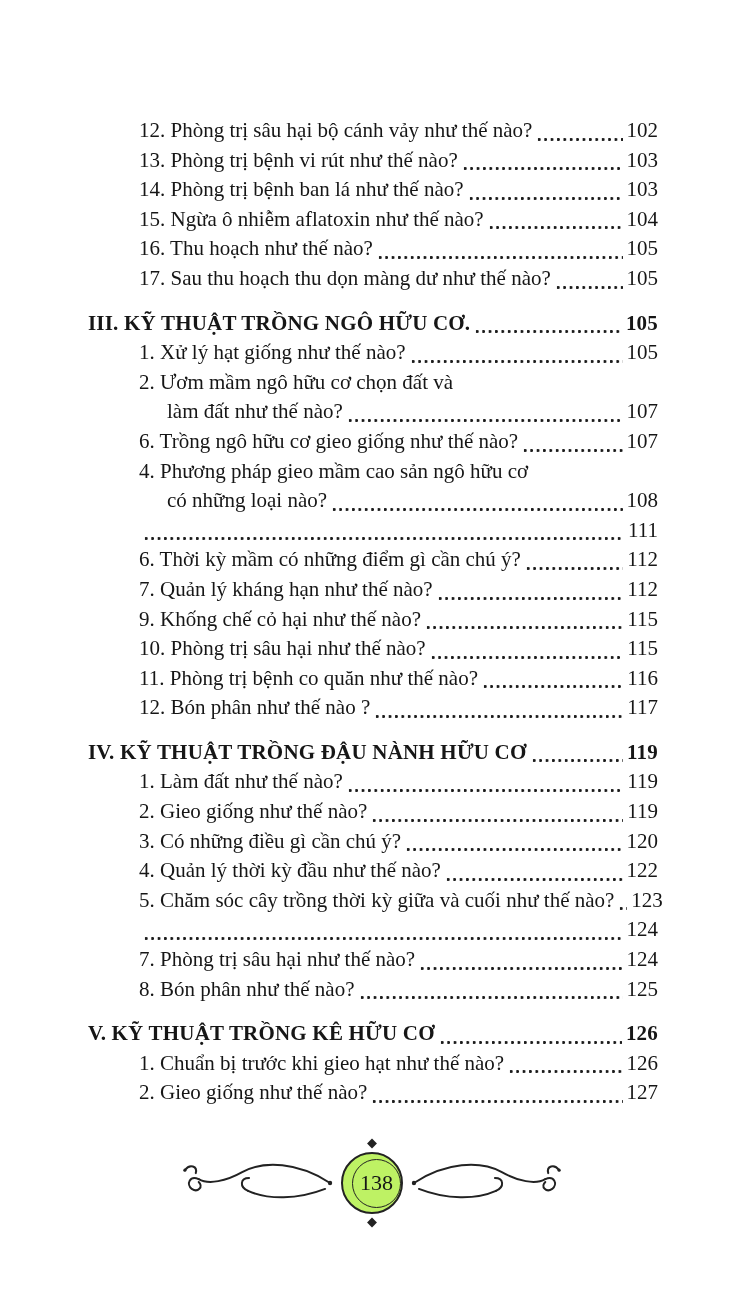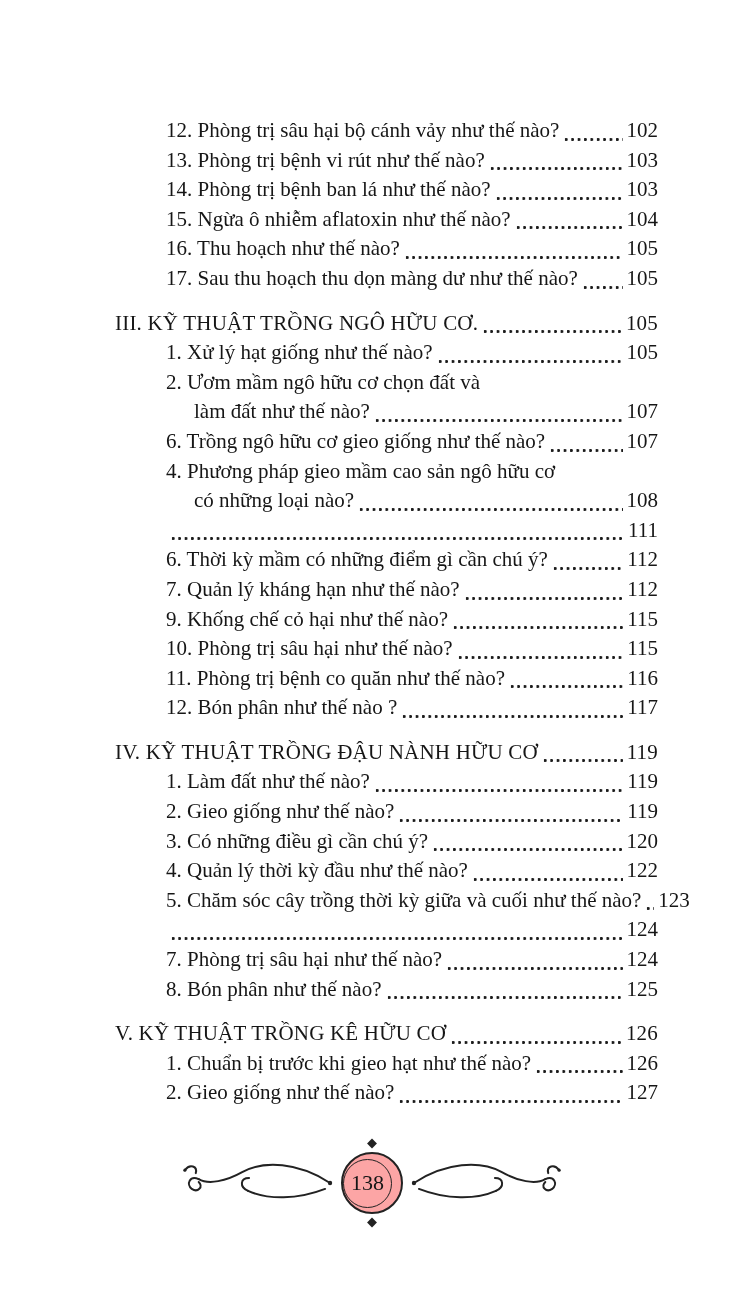--- a/index.html
+++ b/index.html
@@ -24,24 +24,23 @@
     position: absolute;
     left: 88px;
     top: 116px;
     width: 570px;
   }
   .toc-row {
     display: flex;
     align-items: flex-end;
     line-height: 29.6px;
     font-size: 21px;
-    margin-left: 27px;
   }
   .toc-row.section {
-    font-weight: 400;
+    font-weight: 700;
     margin-top: 15px;
     letter-spacing: 0.2px;
   }
   .toc-row.item {
     padding-left: 51px;
   }
   .toc-row.item.cont {
     padding-left: 79px;
   }
   .label {
@@ -98,22 +97,22 @@
   }
   .badge-wrap::before { top: -12px; }
   .badge-wrap::after  { bottom: -12px; }
   .badge-outer {
     width: 58px;
     height: 58px;
     border-radius: 50%;
     border: 2.5px solid #222;
     display: flex;
     align-items: center;
-    justify-content: flex-start;
-    background: #fca5a5;
+    justify-content: flex-end;
+    background: #bef264;
   }
   .badge-inner {
     width: 47px;
     height: 47px;
     border-radius: 50%;
     border: 1.5px solid #222;
     display: flex;
     align-items: center;
     justify-content: center;
     font-size: 22px;

